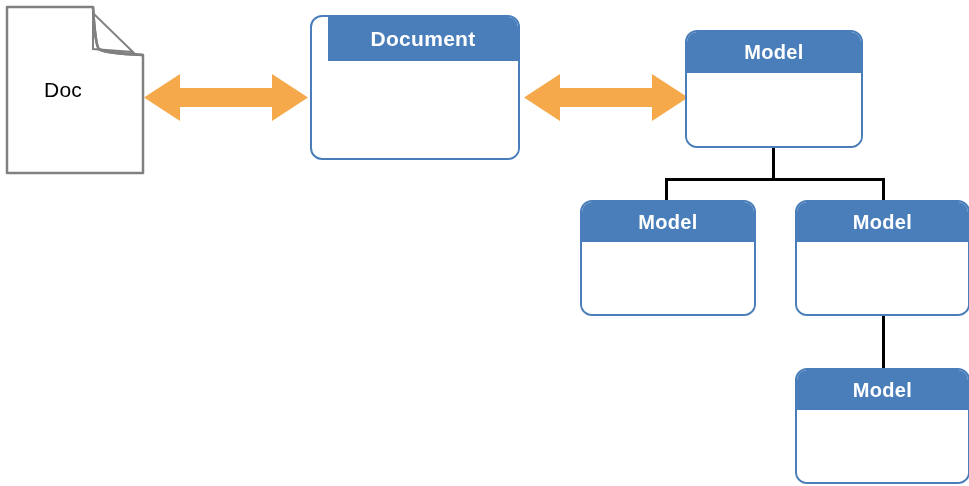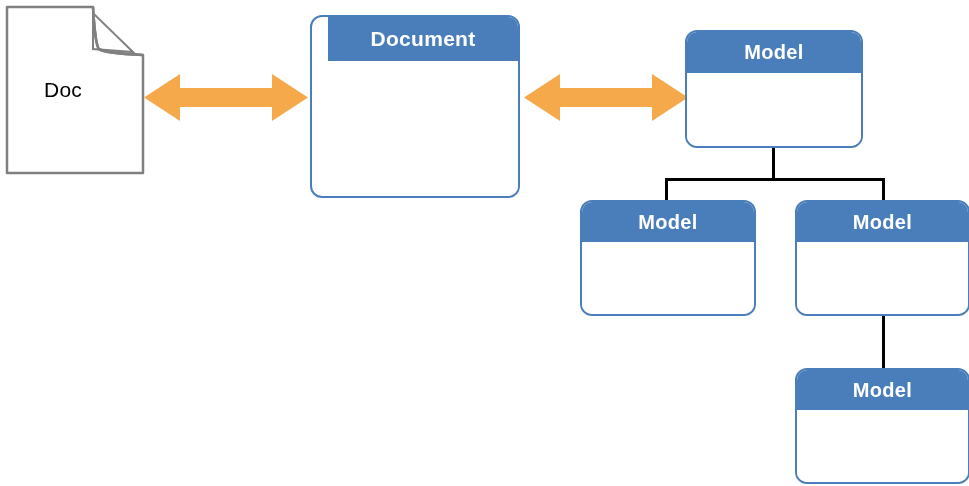--- a/index.html
+++ b/index.html
@@ -81,21 +81,21 @@
     <path d="M 2 2 L 88 2 C 88 2 90 40 94 44 C 98 48 138 50 138 50 L 138 168 L 2 168 Z" fill="#ffffff" stroke="#808080" stroke-width="2.5" stroke-linejoin="round"></path>
     <path d="M 88 2 C 88 2 90 40 94 44 C 98 48 138 50 138 50" fill="none" stroke="#808080" stroke-width="2.5"></path>
     <path d="M 88 8 L 88 44 L 128 47 Z" fill="none" stroke="#808080" stroke-width="2"></path>
   </svg>
   <div class="doc-label">Doc</div>
 
   <svg class="arrow" style="left:142px; top:70px; width:168px; height:55px;" viewBox="0 0 168 55">
     <polygon points="2,27.5 38,4 38,18 130,18 130,4 166,27.5 130,51 130,37 38,37 38,51" fill="#f5a94a"></polygon>
   </svg>
 
-  <div class="uml-box" style="left:310px; top:15px; width:210px; height:183px;padding-left:16px;">
+  <div class="uml-box" style="left:310px; top:15px; width:210px; height:145px;padding-left:16px;">
     <div class="uml-header" style="height:44px; font-size:21px;">Document</div>
     <div class="uml-body"></div>
   </div>
 
   <svg class="arrow" style="left:522px; top:70px; width:168px; height:55px;" viewBox="0 0 168 55">
     <polygon points="2,27.5 38,4 38,18 130,18 130,4 166,27.5 130,51 130,37 38,37 38,51" fill="#f5a94a"></polygon>
   </svg>
 
   <div class="uml-box" style="left:685px; top:30px; width:178px; height:118px;">
     <div class="uml-header" style="height:41px; font-size:20px;">Model</div>

